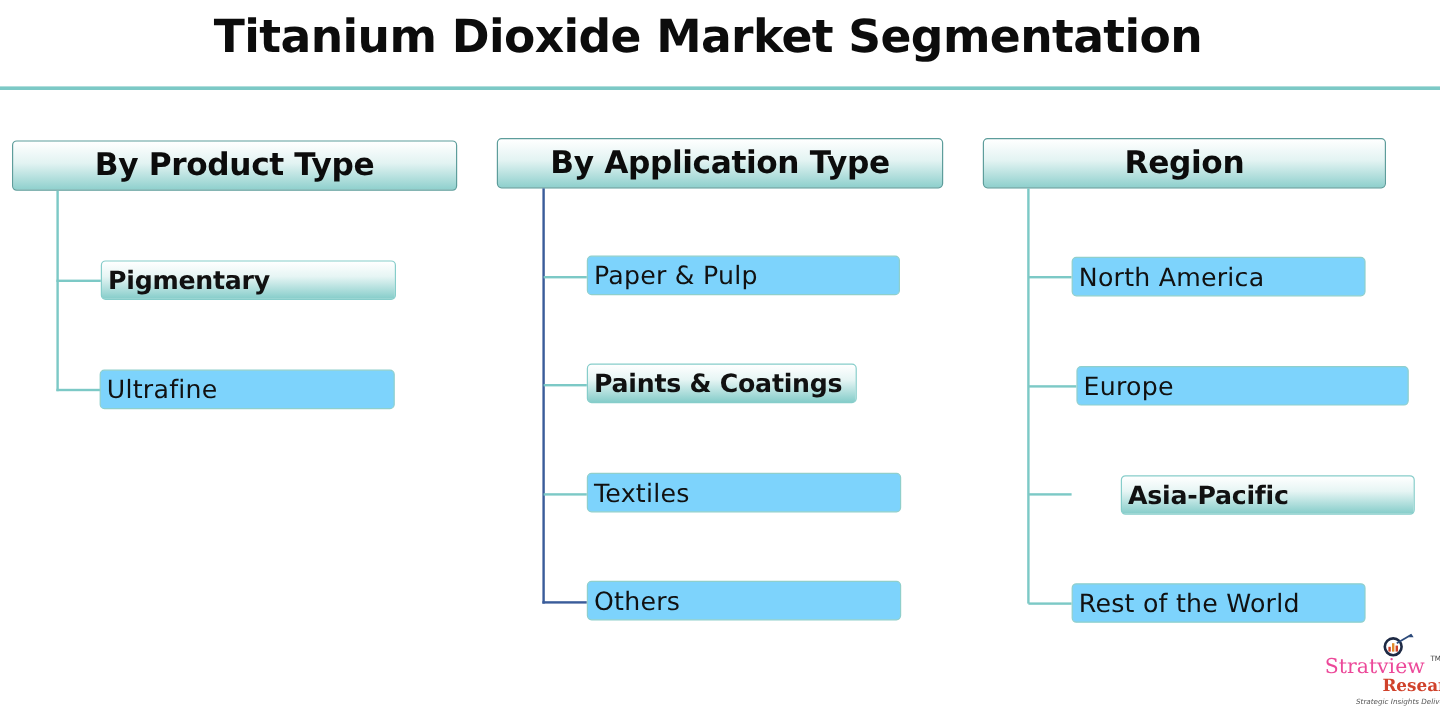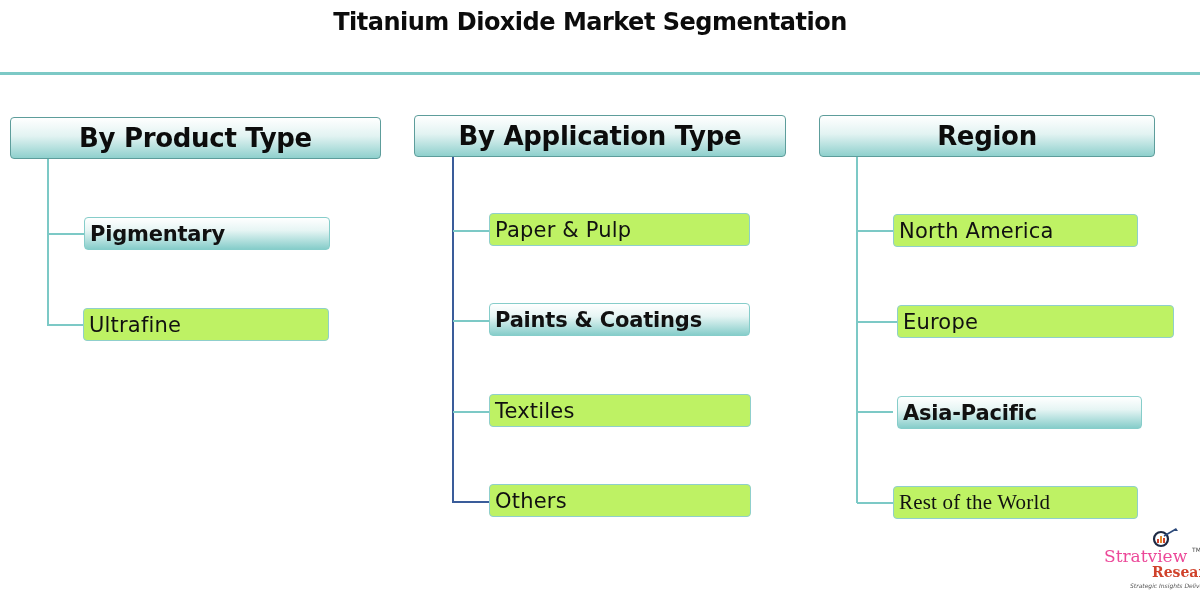--- a/index.html
+++ b/index.html
@@ -1,41 +1,41 @@
 <!DOCTYPE html>
 <html><head>
   <meta charset="utf-8">
   <style>
     * { box-sizing: border-box; margin: 0; padding: 0; }
     html, body { width: 1200px; height: 600px; background: #ffffff; overflow: hidden; }
     body { position: relative; font-family: "DejaVu Sans", sans-serif; color: #111; }
 
     .title {
       position: absolute; left: 0; top: 8px; width: 1180px; text-align: center;
-      font-family: "DejaVu Sans", sans-serif; font-weight: bold; font-size: 24px;
+      font-family: "DejaVu Sans", sans-serif; font-weight: bold; font-size: 38px;
       letter-spacing: -0.5px; color: #0c0c0c;
     }
     .title-rule {
       position: absolute; left: 0; top: 72px; width: 1200px; height: 3px; background: #7cc9c6;
     }
 
     .header-box {
       position: absolute; height: 42px; border: 1px solid #5d9d9b; border-radius: 4px;
       background: linear-gradient(to bottom, #ffffff 0%, #e2f3f2 45%, #8fd0cd 100%);
       display: flex; align-items: center; justify-content: center;
       font-family: "DejaVu Sans", sans-serif; font-weight: bold; font-size: 26px; color: #0c0c0c;
       letter-spacing: -0.3px;
     }
 
     .vline { position: absolute; width: 2px; }
     .hline { position: absolute; height: 2px; }
 
     .item-box {
       position: absolute; height: 33px; border: 1px solid #8fcfcc; border-radius: 4px;
-      background: #bef264; display: flex; align-items: center; padding-left: 5px;
+      background: #7dd3fc; display: flex; align-items: center; padding-left: 5px;
       font-family: "DejaVu Sans", sans-serif; font-size: 21px; color: #111;
       letter-spacing: 0.2px;
     }
     .item-box.highlight {
       background: linear-gradient(to bottom, #ffffff 0%, #e6f5f4 40%, #86cdca 100%);
       font-weight: bold; letter-spacing: -0.2px; border-color: #86cdca;
     }
 
     .logo { position: absolute; left: 1100px; top: 528px; width: 100px; height: 72px; }
     .logo-icon { position: absolute; left: 52px; top: 0; width: 30px; height: 22px; }
@@ -69,36 +69,36 @@
 </div>
 
 <div>
   <div class="header-box" style="left:414px; top:115px; width:372px;">By Application Type</div>
   <div class="vline" style="left:452px; top:157px; height:346px; background:#3a5c9a;"></div>
   <div class="hline" style="left:453px; top:230px; width:36px; background:#7cc9c6;"></div>
   <div class="hline" style="left:453px; top:320px; width:36px; background:#7cc9c6;"></div>
   <div class="hline" style="left:453px; top:411px; width:36px; background:#7cc9c6;"></div>
   <div class="hline" style="left:452px; top:501px; width:37px; background:#3a5c9a;"></div>
   <div class="item-box" style="left:489px; top:213px; width:261px;">Paper &amp; Pulp</div>
-  <div class="item-box highlight" style="left:489px; top:303px; width:261px;">Paints &amp; Coatings</div>
+  <div class="item-box highlight" style="left:489px; top:303px; width:225px;">Paints &amp; Coatings</div>
   <div class="item-box" style="left:489px; top:394px; width:262px;">Textiles</div>
   <div class="item-box" style="left:489px; top:484px; width:262px;">Others</div>
 </div>
 
 <div>
   <div class="header-box" style="left:819px; top:115px; width:336px;">Region</div>
   <div class="vline" style="left:856px; top:157px; height:346px; background:#7cc9c6;"></div>
   <div class="hline" style="left:857px; top:230px; width:36px; background:#7cc9c6;"></div>
   <div class="hline" style="left:857px; top:321px; width:40px; background:#7cc9c6;"></div>
   <div class="hline" style="left:857px; top:411px; width:36px; background:#7cc9c6;"></div>
   <div class="hline" style="left:857px; top:502px; width:36px; background:#7cc9c6;"></div>
   <div class="item-box" style="left:893px; top:214px; width:245px;">North America</div>
   <div class="item-box" style="left:897px; top:305px; width:277px;">Europe</div>
-  <div class="item-box highlight" style="left:897px; top:396px; width:245px;">Asia-Pacific</div>
-  <div class="item-box" style="left:893px; top:486px; width:245px;font-family:Liberation Serif, serif;">Rest of the World</div>
+  <div class="item-box highlight" style="left:934px; top:396px; width:245px;">Asia-Pacific</div>
+  <div class="item-box" style="left:893px; top:486px; width:245px;">Rest of the World</div>
 </div>
 
 <div class="logo">
   <svg class="logo-icon" viewBox="0 0 30 22">
     <circle cx="9" cy="11" r="7" fill="none" stroke="#1e2a44" stroke-width="2.2"></circle>
     <rect x="5" y="11" width="2" height="4" fill="#d0422b"></rect>
     <rect x="8" y="8" width="2" height="7" fill="#e08a2a"></rect>
     <rect x="11" y="10" width="2" height="5" fill="#d0422b"></rect>
     <line x1="12" y1="8" x2="24" y2="1" stroke="#2c4a7a" stroke-width="1.5"></line>
     <polygon points="24,0 26,3 22,3" fill="#2c4a7a"></polygon>

